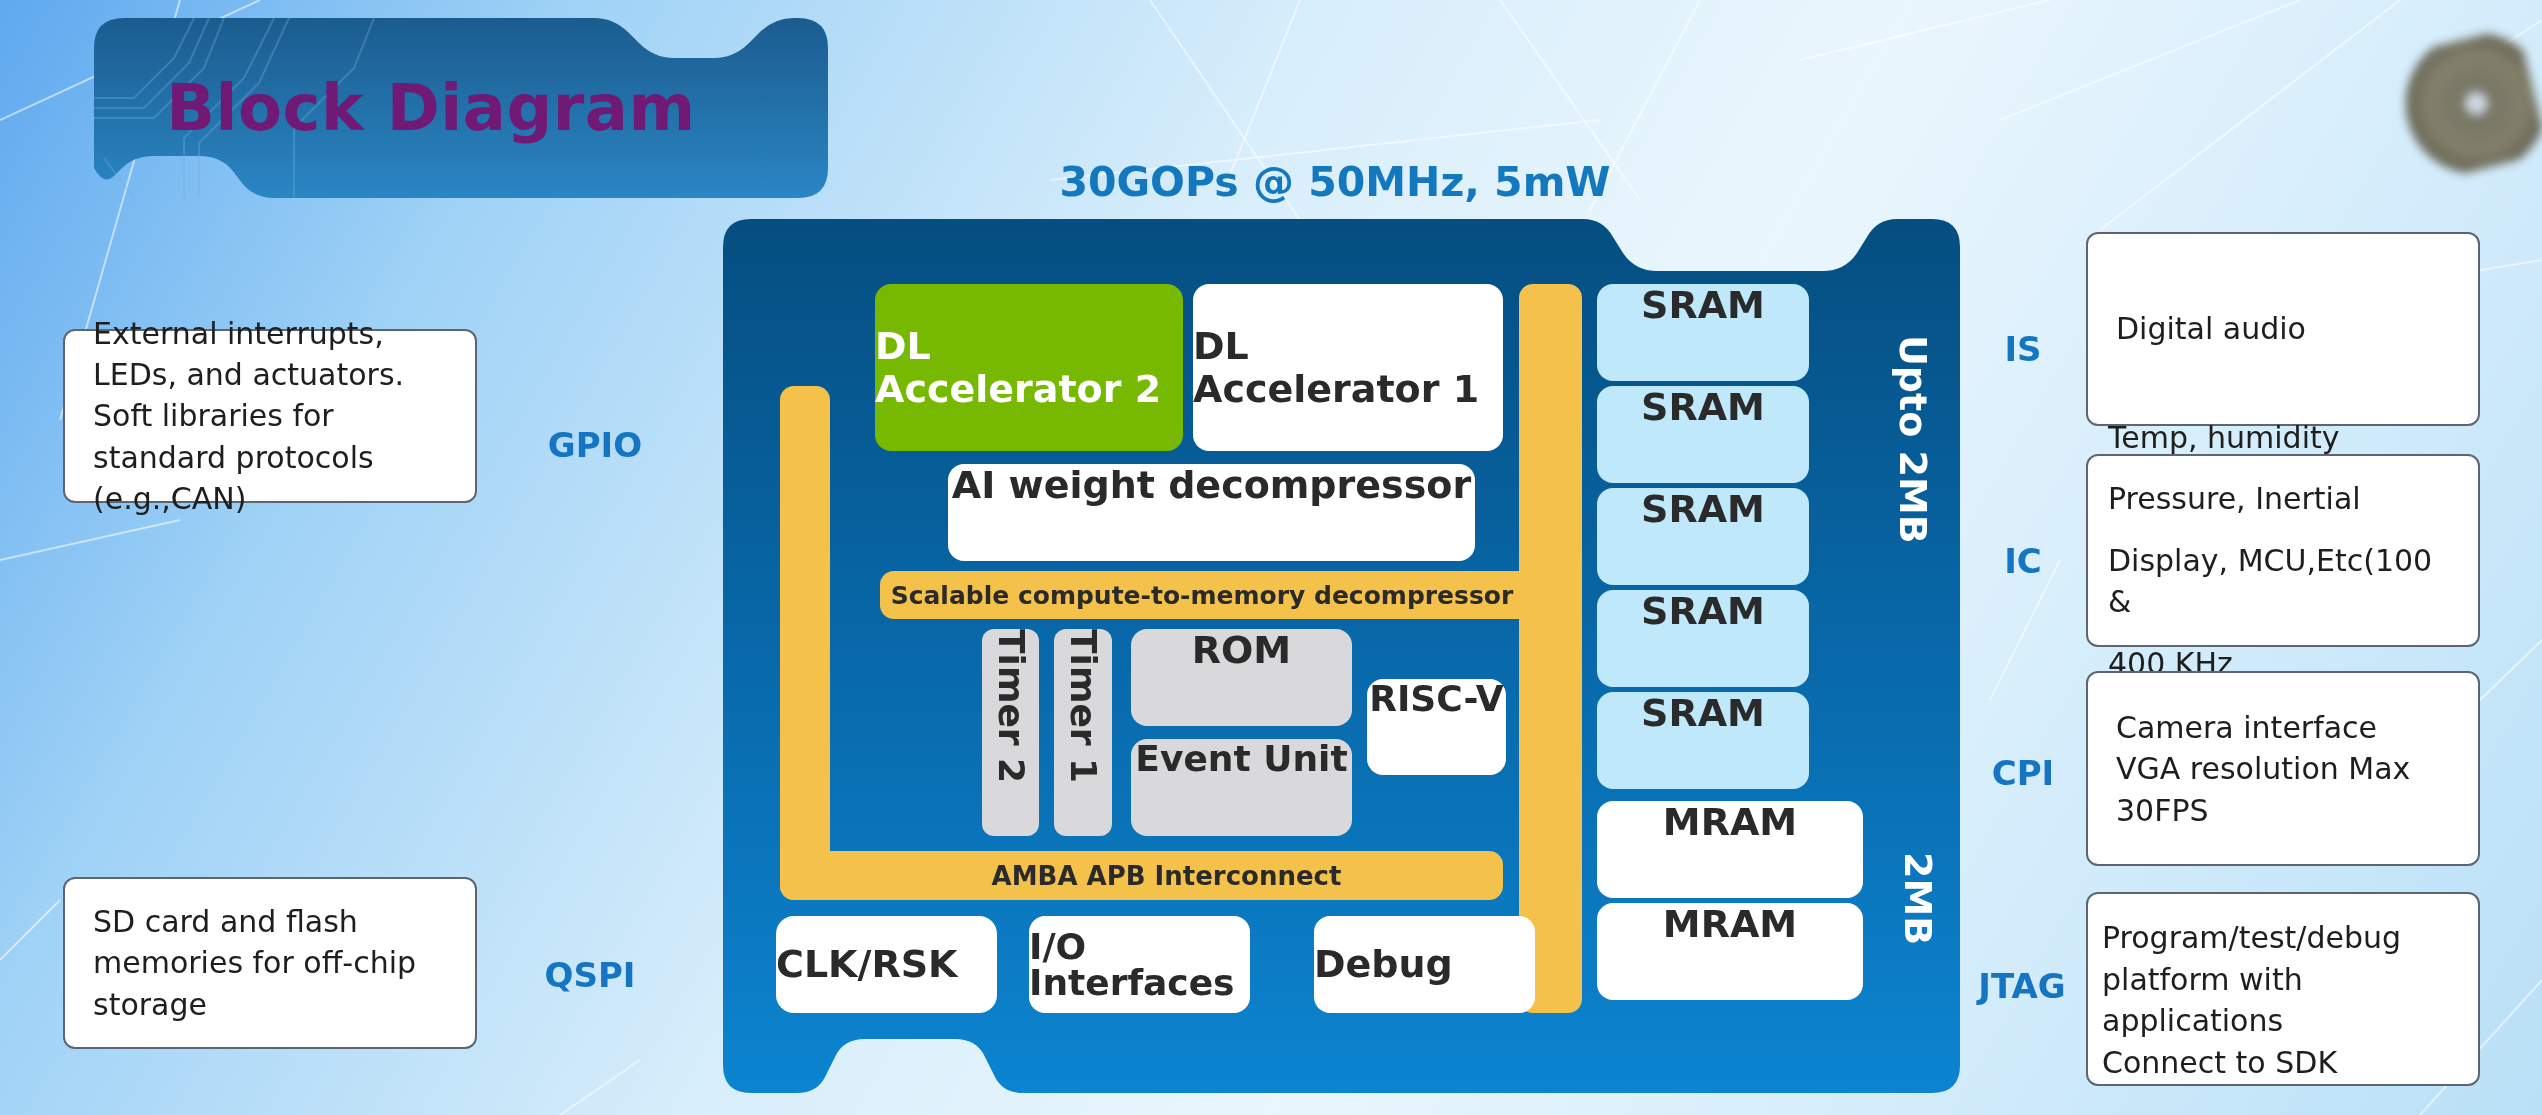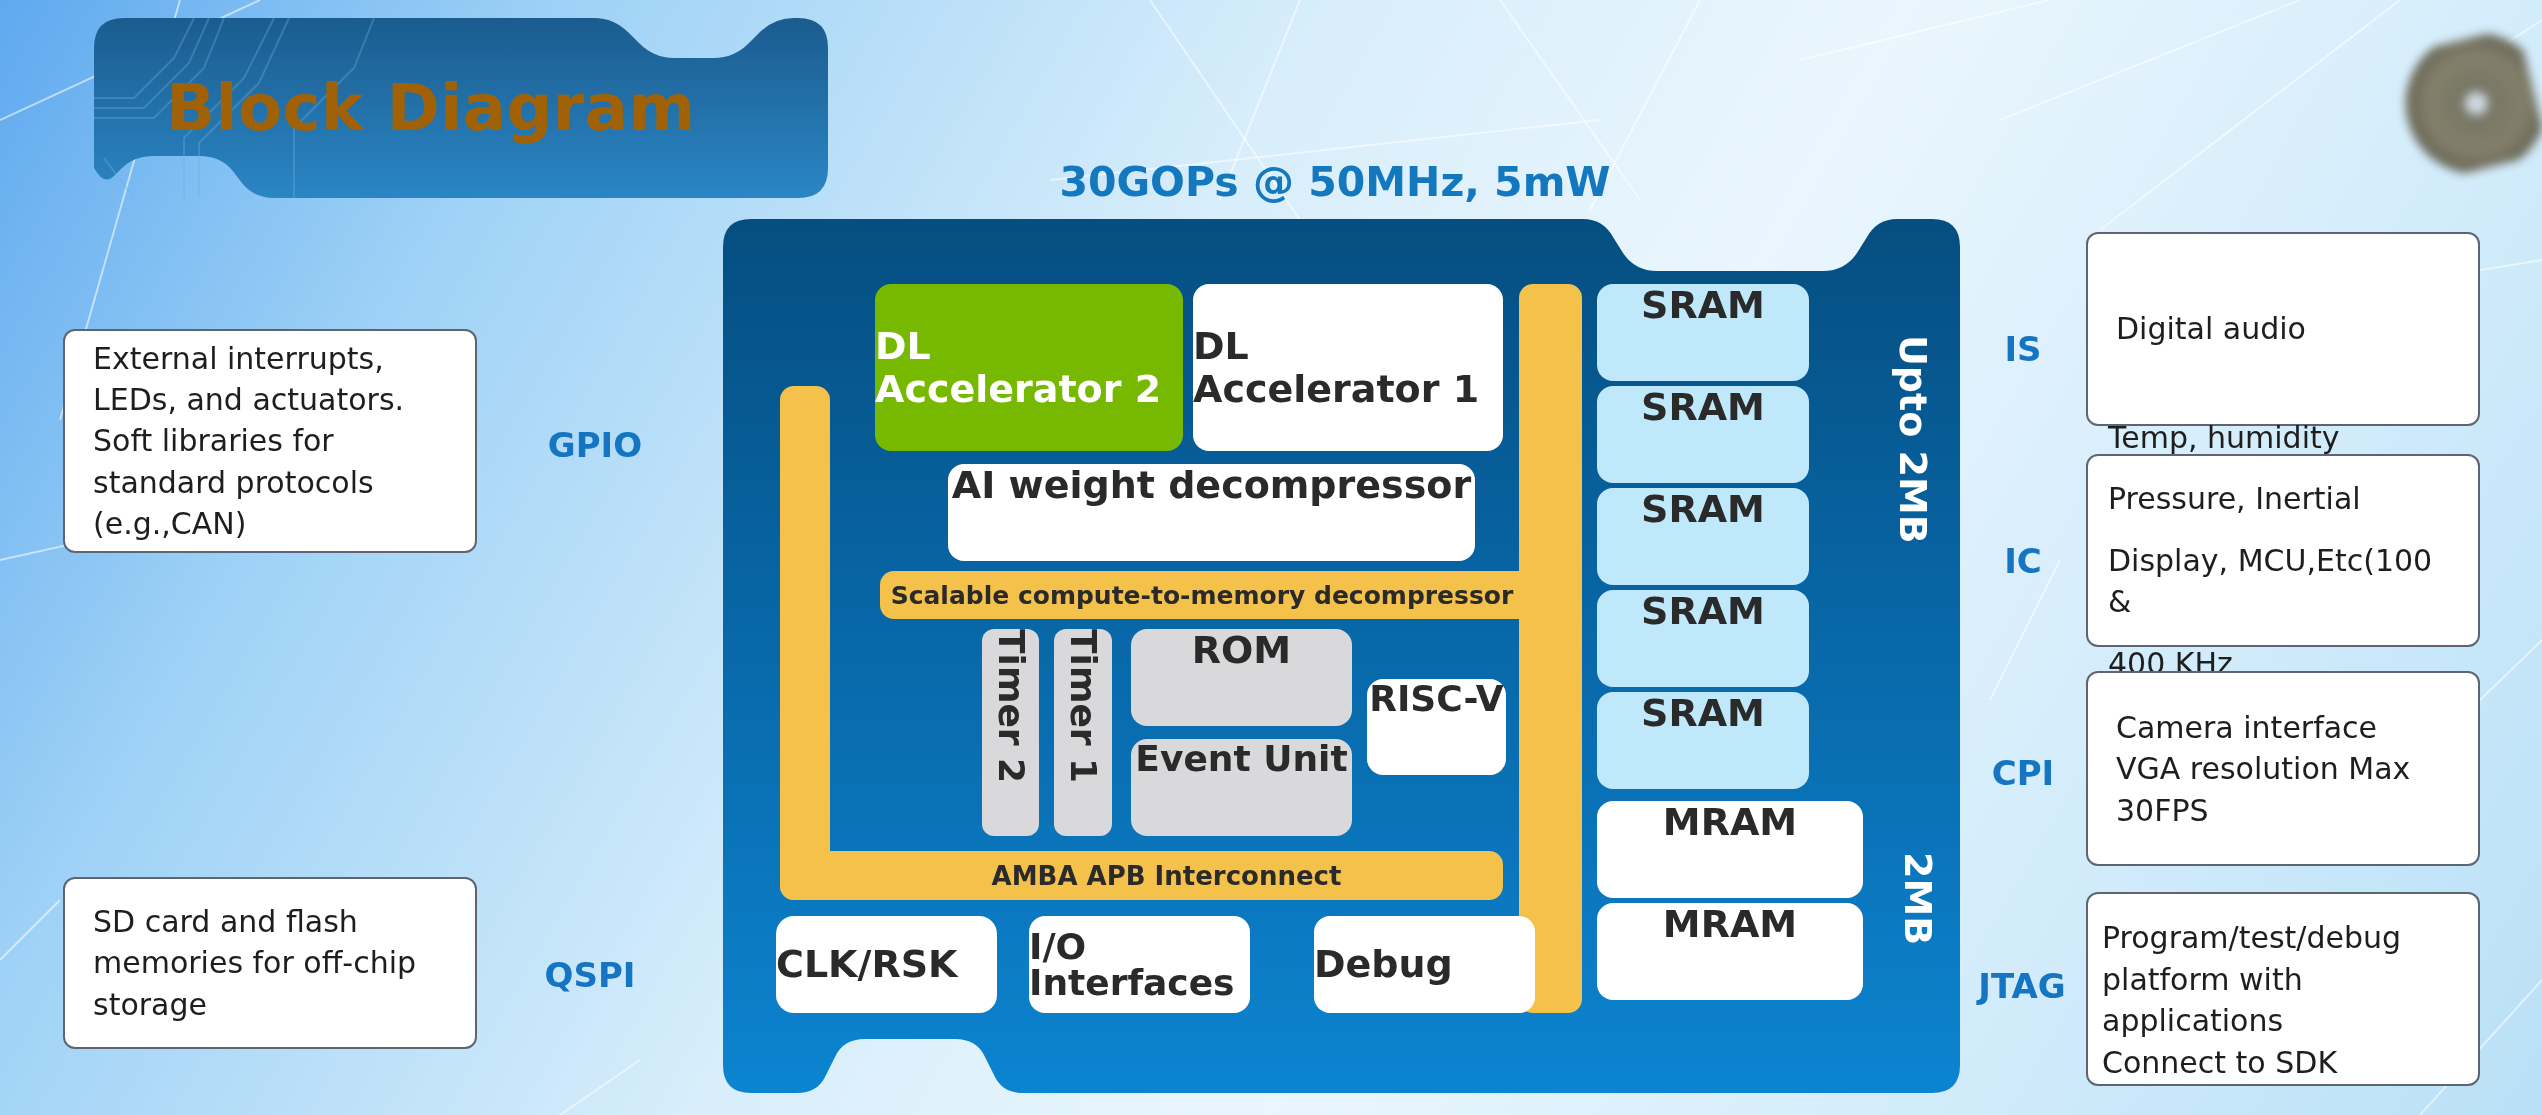--- a/index.html
+++ b/index.html
@@ -15,21 +15,21 @@
     background: radial-gradient(circle at 55% 50%, #cfd6e0 0 10%, #6d6a55 14%, #7b745c 50%, #5d5844 72%, transparent 74%);
     filter: blur(5px); transform: rotate(-14deg); opacity: 0.9;
   }
 
   
   .banner { left: 94px; top: 18px; width: 734px; height: 180px; }
   .banner svg { position: absolute; left: 0; top: 0; }
   .banner-title {
     position: absolute; left: 0; top: 0; width: 100%; height: 100%;
     display: flex; align-items: center; justify-content: center;
-    color: #a16207; font-weight: bold; font-size: 64px; letter-spacing: 0.5px;
+    color: #701a75; font-weight: bold; font-size: 64px; letter-spacing: 0.5px;
     padding-right: 60px; box-sizing: border-box;
   }
 
   .subtitle {
     left: 1040px; top: 152px; width: 590px; height: 60px;
     display: flex; align-items: center; justify-content: center;
     color: #1478bf; font-weight: bold; font-size: 41px;
   }
 
   
@@ -179,21 +179,21 @@
   <div class="blk sram" style="left:874px; top:371px; width:212px; height:97px; font-size:38px;">SRAM</div>
   <div class="blk sram" style="left:874px; top:473px; width:212px; height:97px; font-size:38px;">SRAM</div>
 
   <div class="blk white" style="left:874px; top:582px; width:266px; height:97px; font-size:38px;">MRAM</div>
   <div class="blk white" style="left:874px; top:684px; width:266px; height:97px; font-size:38px;">MRAM</div>
 
   <div class="vert-text" style="left:1165px; top:100px; width:50px; height:240px;">Upto 2MB</div>
   <div class="vert-text" style="left:1170px; top:630px; width:50px; height:100px;">2MB</div>
 </div>
 
-<div class="side-box" style="left:63px; top:329px; width:414px; height:224px; padding:0 28px;">
+<div class="side-box" style="left:63px; top:329px; width:414px; height:174px; padding:0 28px;">
   <span>External interrupts, LEDs, and actuators. Soft libraries for standard protocols (e.g.,CAN)</span>
 </div>
 <div class="side-label" style="left:530px; top:420px; width:130px; height:50px;">GPIO</div>
 
 <div class="side-box" style="left:63px; top:877px; width:414px; height:172px; padding:0 28px;">
   <span>SD card and flash memories for off-chip storage</span>
 </div>
 <div class="side-label" style="left:525px; top:950px; width:130px; height:50px;">QSPI</div>
 
 <div class="side-label" style="left:1983px; top:324px; width:80px; height:50px;">IS</div>

